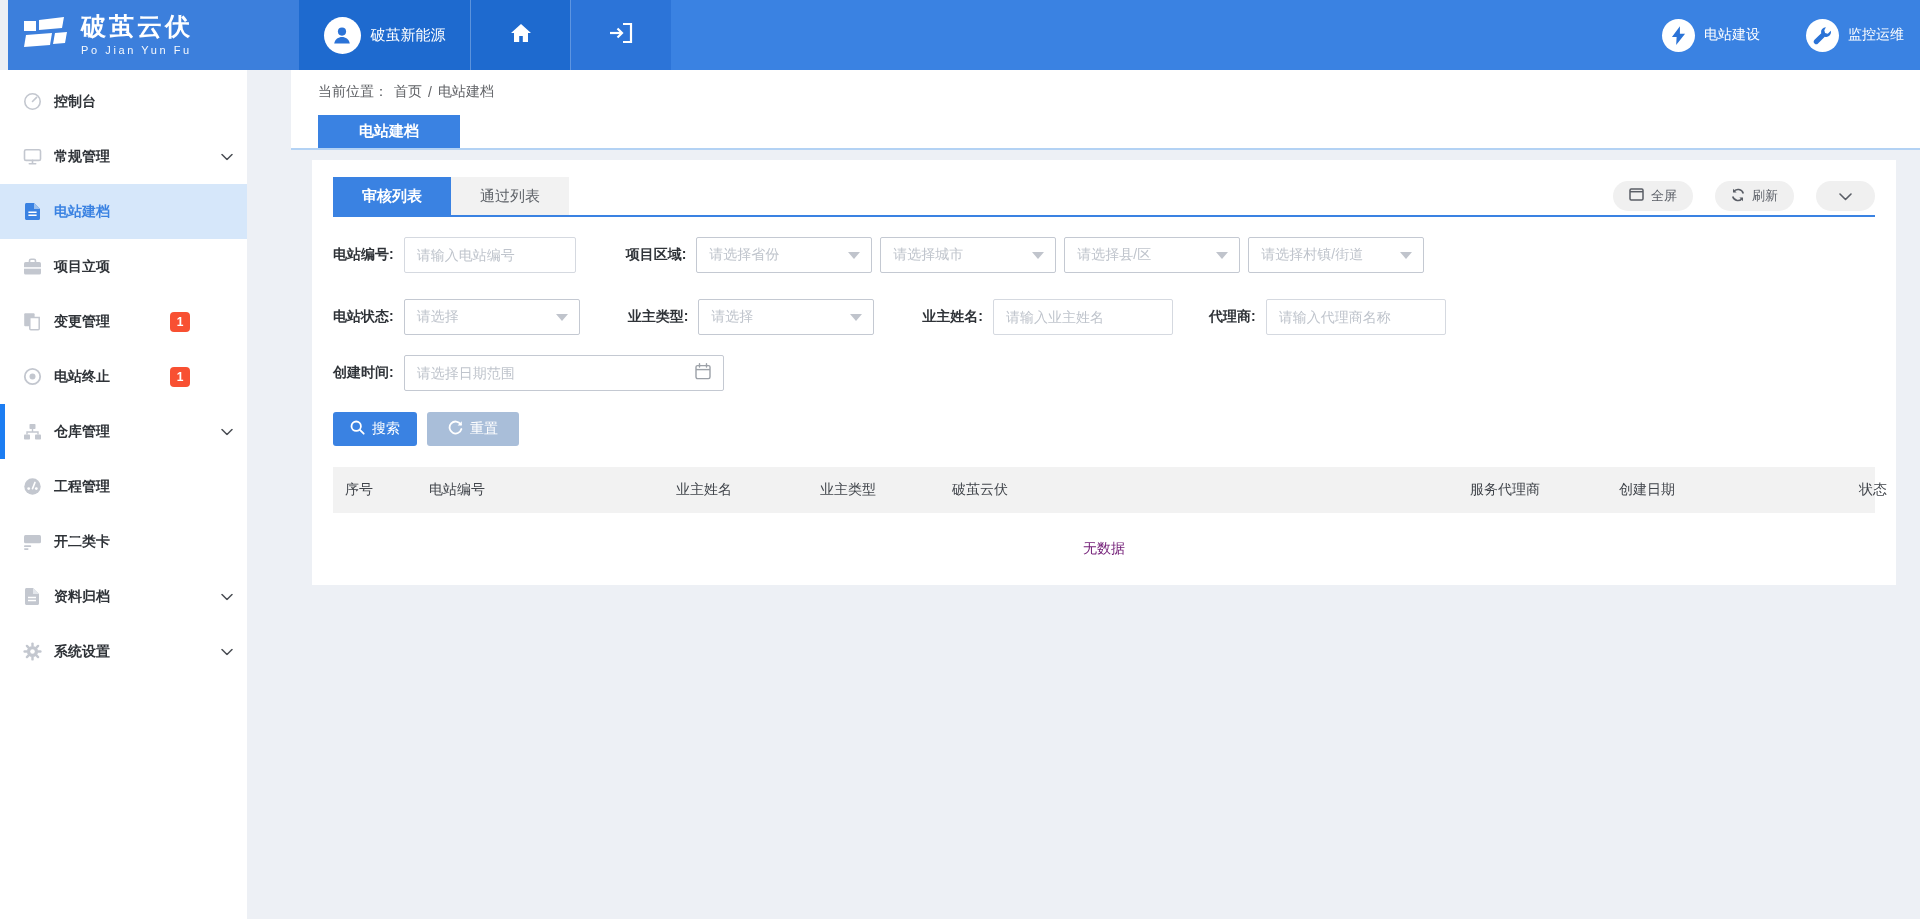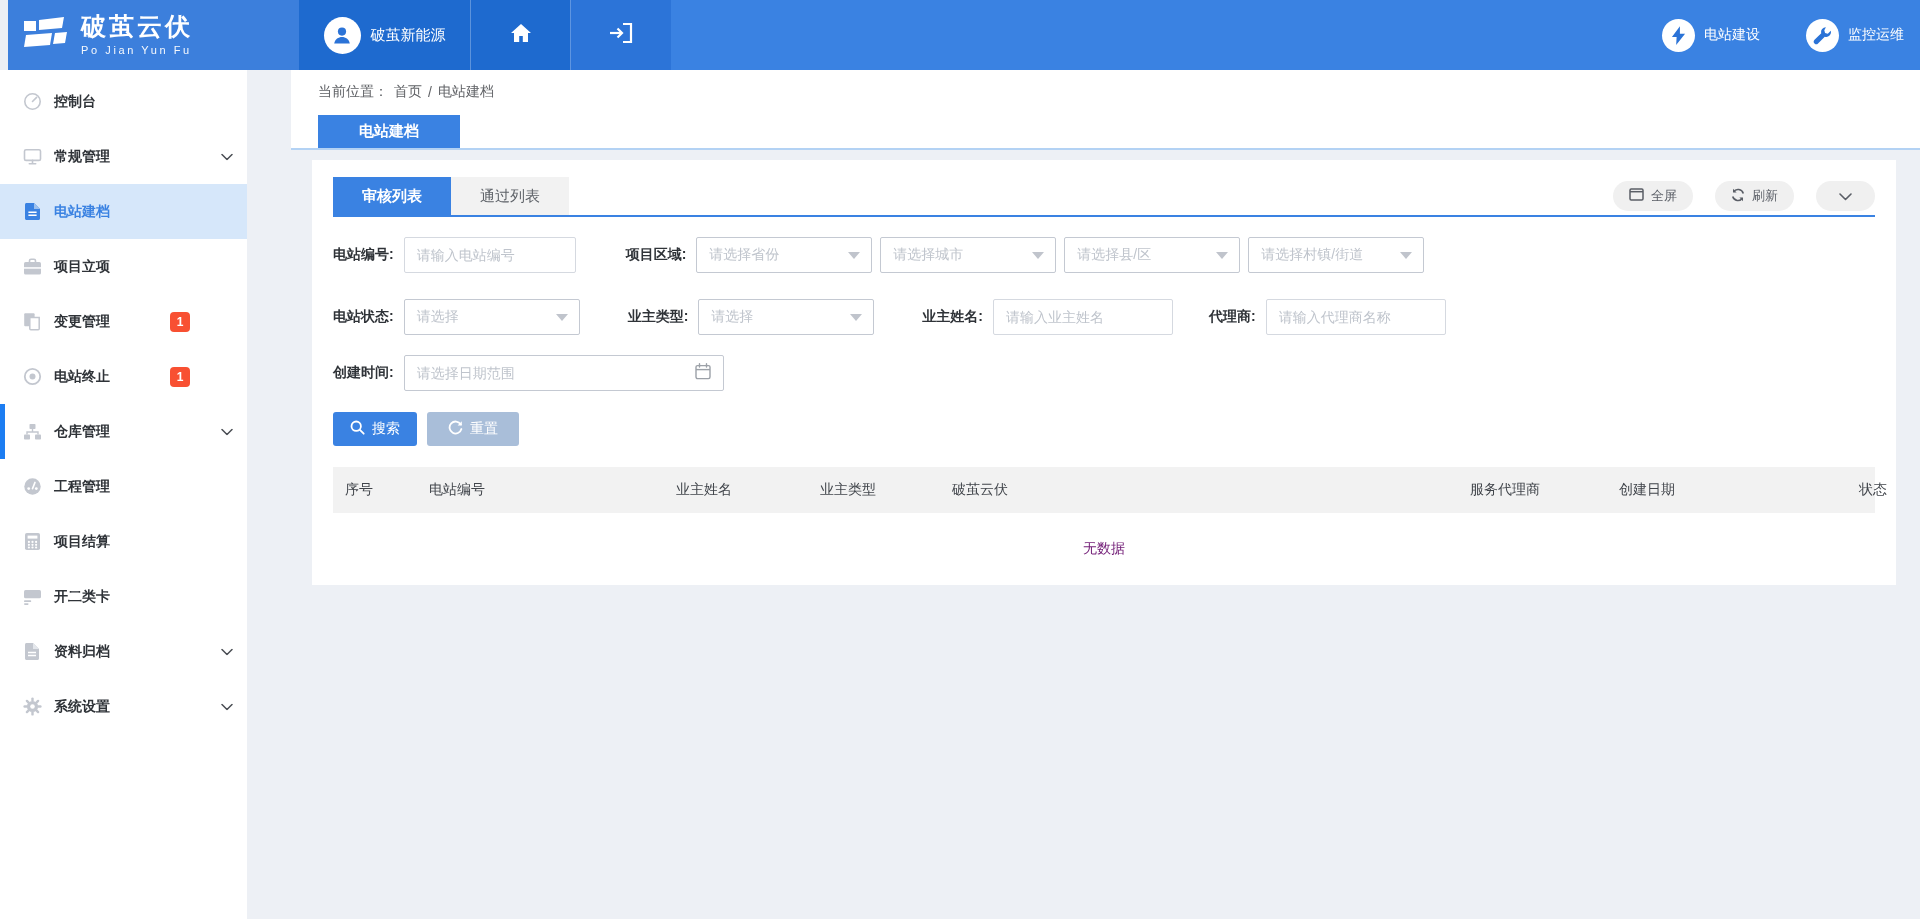--- a/index.html
+++ b/index.html
@@ -239,40 +239,20 @@
       <svg width="19" height="19" viewBox="0 0 19 19">
         <circle cx="9.5" cy="9.5" r="8.2" fill="#C3C7CF"></circle>
         <circle cx="5.7" cy="11.6" r="1.4" fill="#fff"></circle>
         <circle cx="13.3" cy="11.6" r="1.4" fill="#fff"></circle>
         <path d="M9.5 11.6 12 5.4" stroke="#fff" stroke-width="1.6" stroke-linecap="round"></path>
       </svg>
     </span>
     <span class="slabel">工程管理</span>
   </div>
 
-  <div class="sitem">
-    <span class="sicon">
-      <svg width="17" height="19" viewBox="0 0 17 19">
-        <rect x="1" y="1" width="15" height="17" rx="1.8" fill="#C3C7CF"></rect>
-        <rect x="3.6" y="3.6" width="9.8" height="3" fill="#fff"></rect>
-        <g fill="#fff">
-          <circle cx="4.9" cy="9.9" r="1.1"></circle>
-            <circle cx="8.5" cy="9.9" r="1.1"></circle>
-            <circle cx="12.1" cy="9.9" r="1.1"></circle>
-          <circle cx="4.9" cy="12.8" r="1.1"></circle>
-            <circle cx="8.5" cy="12.8" r="1.1"></circle>
-            <circle cx="12.1" cy="12.8" r="1.1"></circle>
-          <circle cx="4.9" cy="15.5" r="1.1"></circle>
-            <circle cx="8.5" cy="15.5" r="1.1"></circle>
-            <circle cx="12.1" cy="15.5" r="1.1"></circle>
-        </g>
-      </svg>
-    </span>
-    <span class="slabel">项目结算</span>
-  </div>
 
   <div class="sitem">
     <span class="sicon">
       <svg width="19" height="17" viewBox="0 0 19 17">
         <rect x="1" y="2" width="17" height="8.2" rx="1.5" fill="#C3C7CF"></rect>
         <rect x="1" y="12.2" width="7.2" height="1.9" rx="0.9" fill="#C3C7CF"></rect>
         <rect x="1" y="15.2" width="4.6" height="1.7" rx="0.8" fill="#C3C7CF"></rect>
       </svg>
     </span>
     <span class="slabel">开二类卡</span>

